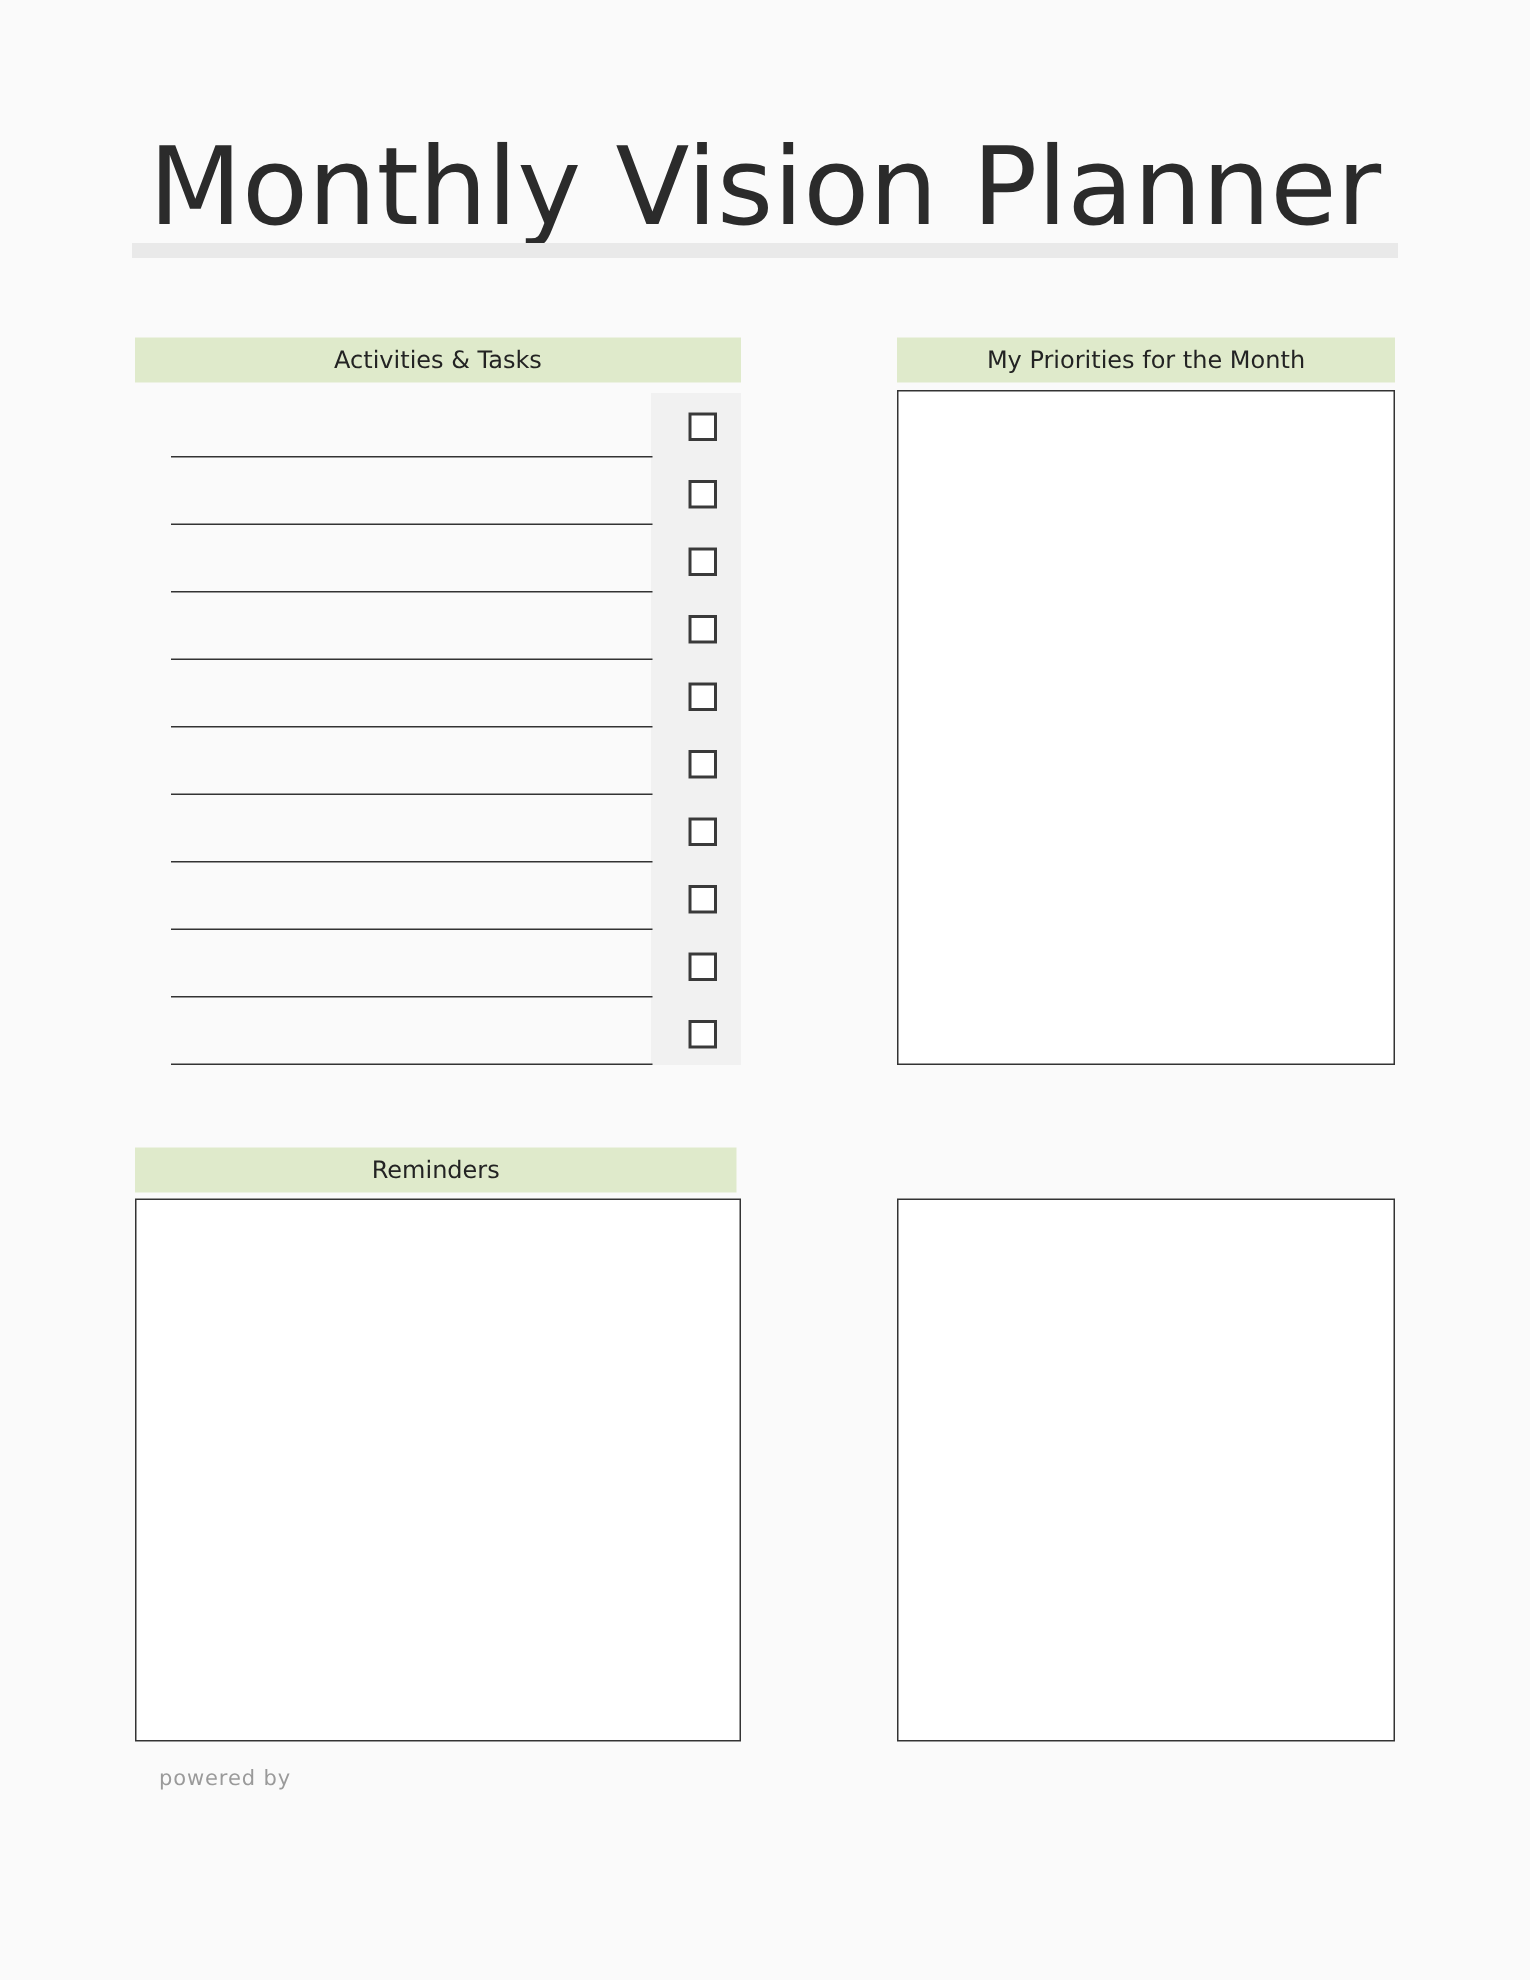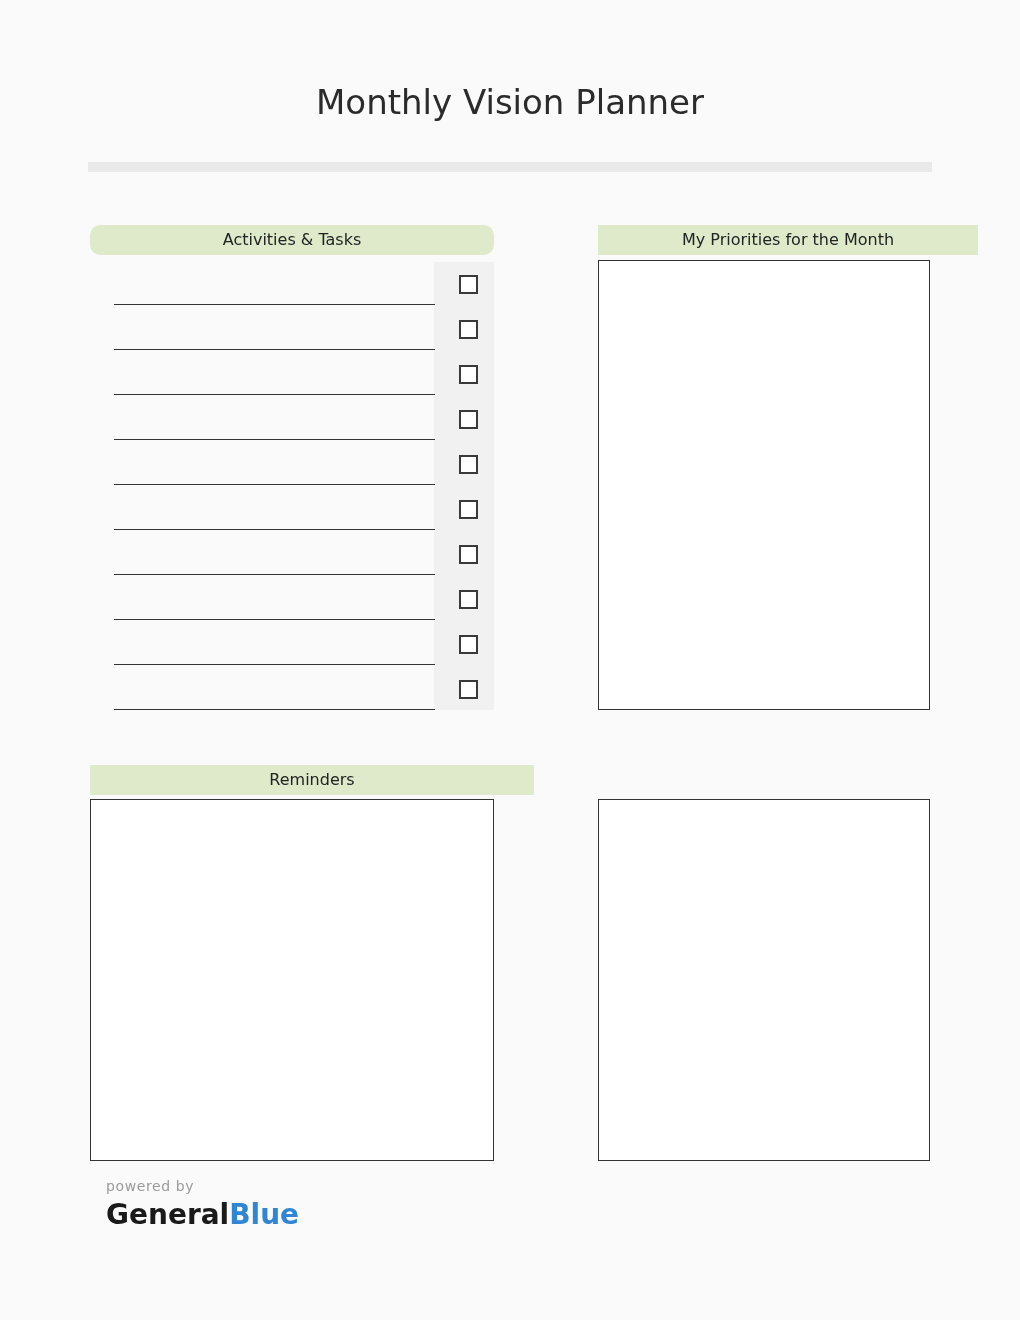--- a/index.html
+++ b/index.html
@@ -24,21 +24,21 @@
     height: 1320px;
   }
 
   
   .title {
     position: absolute;
     left: 88px;
     top: 82px;
     width: 844px;
     text-align: center;
-    font-size: 34px;
+    font-size: 72px;
     font-weight: 400;
     letter-spacing: 0px;
     color: #2b2b2b;
     font-family: "DejaVu Sans", sans-serif;
     white-space: nowrap;
   }
   .title-rule {
     position: absolute;
     left: 88px;
     top: 162px;
@@ -53,21 +53,21 @@
     background: #dfeacb;
     color: #232323;
     font-size: 16px;
     line-height: 30px;
     height: 30px;
     text-align: center;
     font-family: "DejaVu Sans", sans-serif;
   }
 
   
-  #activities-header { left: 90px; top: 225px; width: 404px; border-radius: 10px; }
+  #activities-header { left: 90px; top: 225px; width: 404px; }
 
   .activities-body {
     position: absolute;
     left: 90px;
     top: 262px;
     width: 404px;
     height: 448px;
   }
   .check-col {
     position: absolute;
@@ -88,31 +88,31 @@
     position: absolute;
     right: 16px;
     width: 19px;
     height: 19px;
     border: 2px solid #3a3a3a;
     box-sizing: border-box;
     background: #ffffff;
   }
 
   
-  #priorities-header { left: 598px; top: 225px; width: 380px; }
+  #priorities-header { left: 598px; top: 225px; width: 332px; }
   .box-area {
     position: absolute;
     border: 1px solid #333333;
     background: #ffffff;
     box-sizing: border-box;
   }
   #priorities-box { left: 598px; top: 260px; width: 332px; height: 450px; }
 
   
-  #reminders-header { left: 90px; top: 765px; width: 444px; }
+  #reminders-header { left: 90px; top: 765px; width: 401px; }
   #reminders-box { left: 90px; top: 799px; width: 404px; height: 362px; }
 
   
   #notes-header { left: 598px; top: 765px; width: 332px; }
   #notes-box { left: 598px; top: 799px; width: 332px; height: 362px; }
 
   
   .footer {
     position: absolute;
     left: 106px;
@@ -171,18 +171,15 @@
   <div class="sec-header" id="priorities-header">My Priorities for the Month</div>
   <div class="box-area" id="priorities-box"></div>
 
   <div class="sec-header" id="reminders-header">Reminders</div>
   <div class="box-area" id="reminders-box"></div>
 
   <div class="box-area" id="notes-box"></div>
 
   <div class="footer">
     <div class="powered-by">powered by</div>
-    <div class="brand">
-      <span class="g1">General</span><span class="g2">Blue</span>
-    </div>
   </div>
 
 </div>
 
 </body></html>

